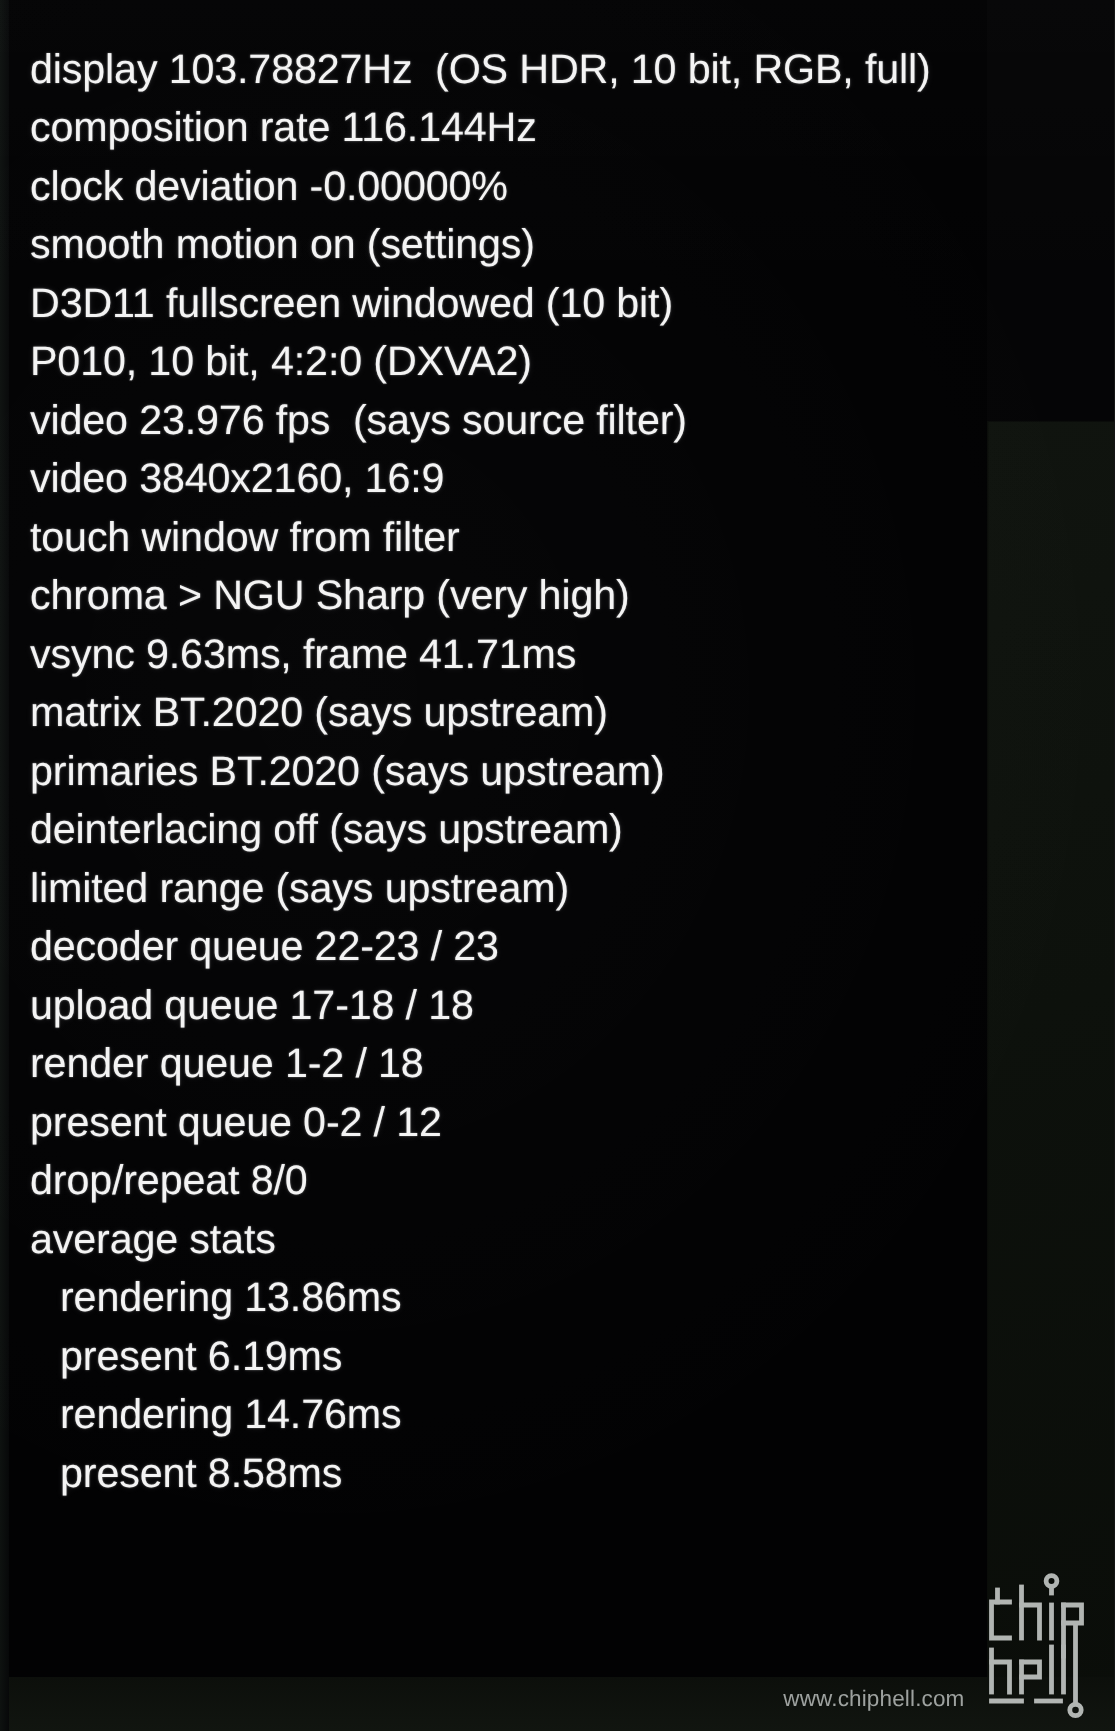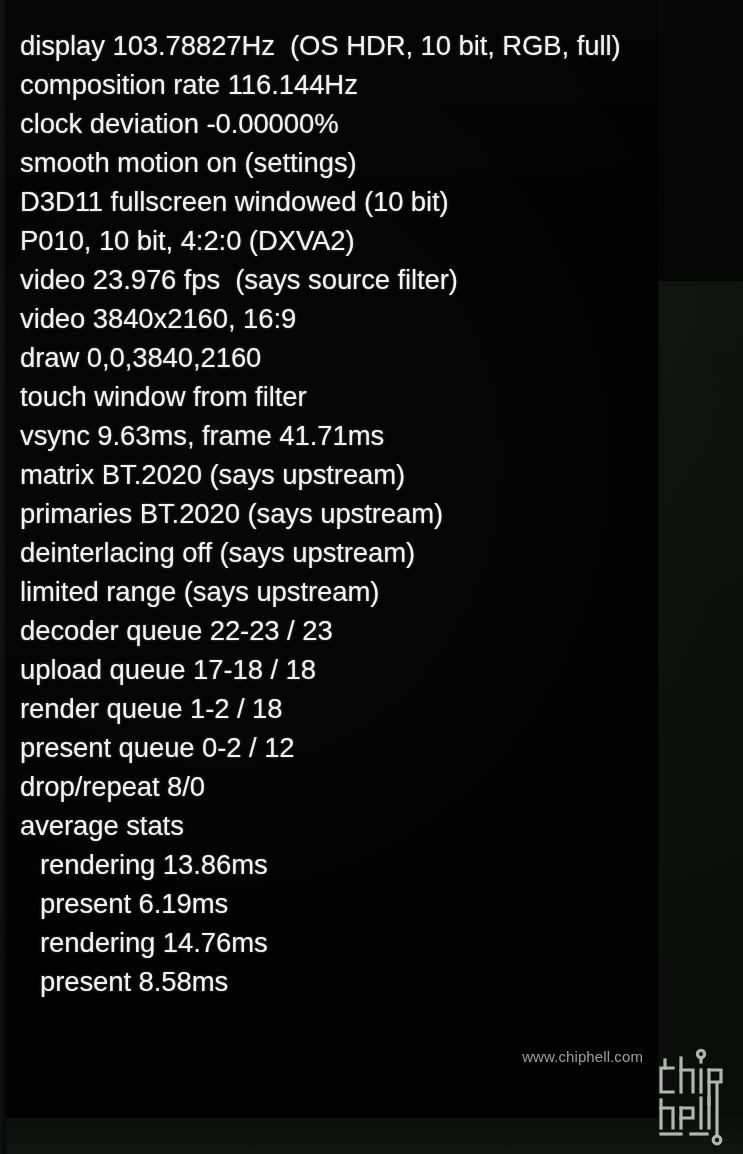--- a/index.html
+++ b/index.html
@@ -79,20 +79,21 @@
   .osd-line.indent {
     padding-left: 20px;
   }
 
   
   #watermark {
     position: absolute;
     right: 10px;
     bottom: 6px;
     display: flex;
+    align-items: flex-end;
     gap: 8px;
     z-index: 8;
     pointer-events: none;
   }
   #watermark-url {
     color: rgba(214, 218, 216, 0.72);
     font-size: 15px;
     line-height: 18px;
     letter-spacing: 0.1px;
     margin-bottom: 6px;
@@ -120,22 +121,22 @@
 
   <div id="osd-text">
       <span class="osd-line">display 103.78827Hz  (OS HDR, 10 bit, RGB, full)</span>
       <span class="osd-line">composition rate 116.144Hz</span>
       <span class="osd-line">clock deviation -0.00000%</span>
       <span class="osd-line">smooth motion on (settings)</span>
       <span class="osd-line">D3D11 fullscreen windowed (10 bit)</span>
       <span class="osd-line">P010, 10 bit, 4:2:0 (DXVA2)</span>
       <span class="osd-line">video 23.976 fps  (says source filter)</span>
       <span class="osd-line">video 3840x2160, 16:9</span>
-      <span class="osd-line">draw 0,0,3840,2160</span>
       <span class="osd-line">touch window from filter</span>
+      <span class="osd-line">chroma &gt; NGU Sharp (very high)</span>
       <span class="osd-line">vsync 9.63ms, frame 41.71ms</span>
       <span class="osd-line">matrix BT.2020 (says upstream)</span>
       <span class="osd-line">primaries BT.2020 (says upstream)</span>
       <span class="osd-line">deinterlacing off (says upstream)</span>
       <span class="osd-line">limited range (says upstream)</span>
       <span class="osd-line">decoder queue 22-23 / 23</span>
       <span class="osd-line">upload queue 17-18 / 18</span>
       <span class="osd-line">render queue 1-2 / 18</span>
       <span class="osd-line">present queue 0-2 / 12</span>
       <span class="osd-line">drop/repeat 8/0</span>

